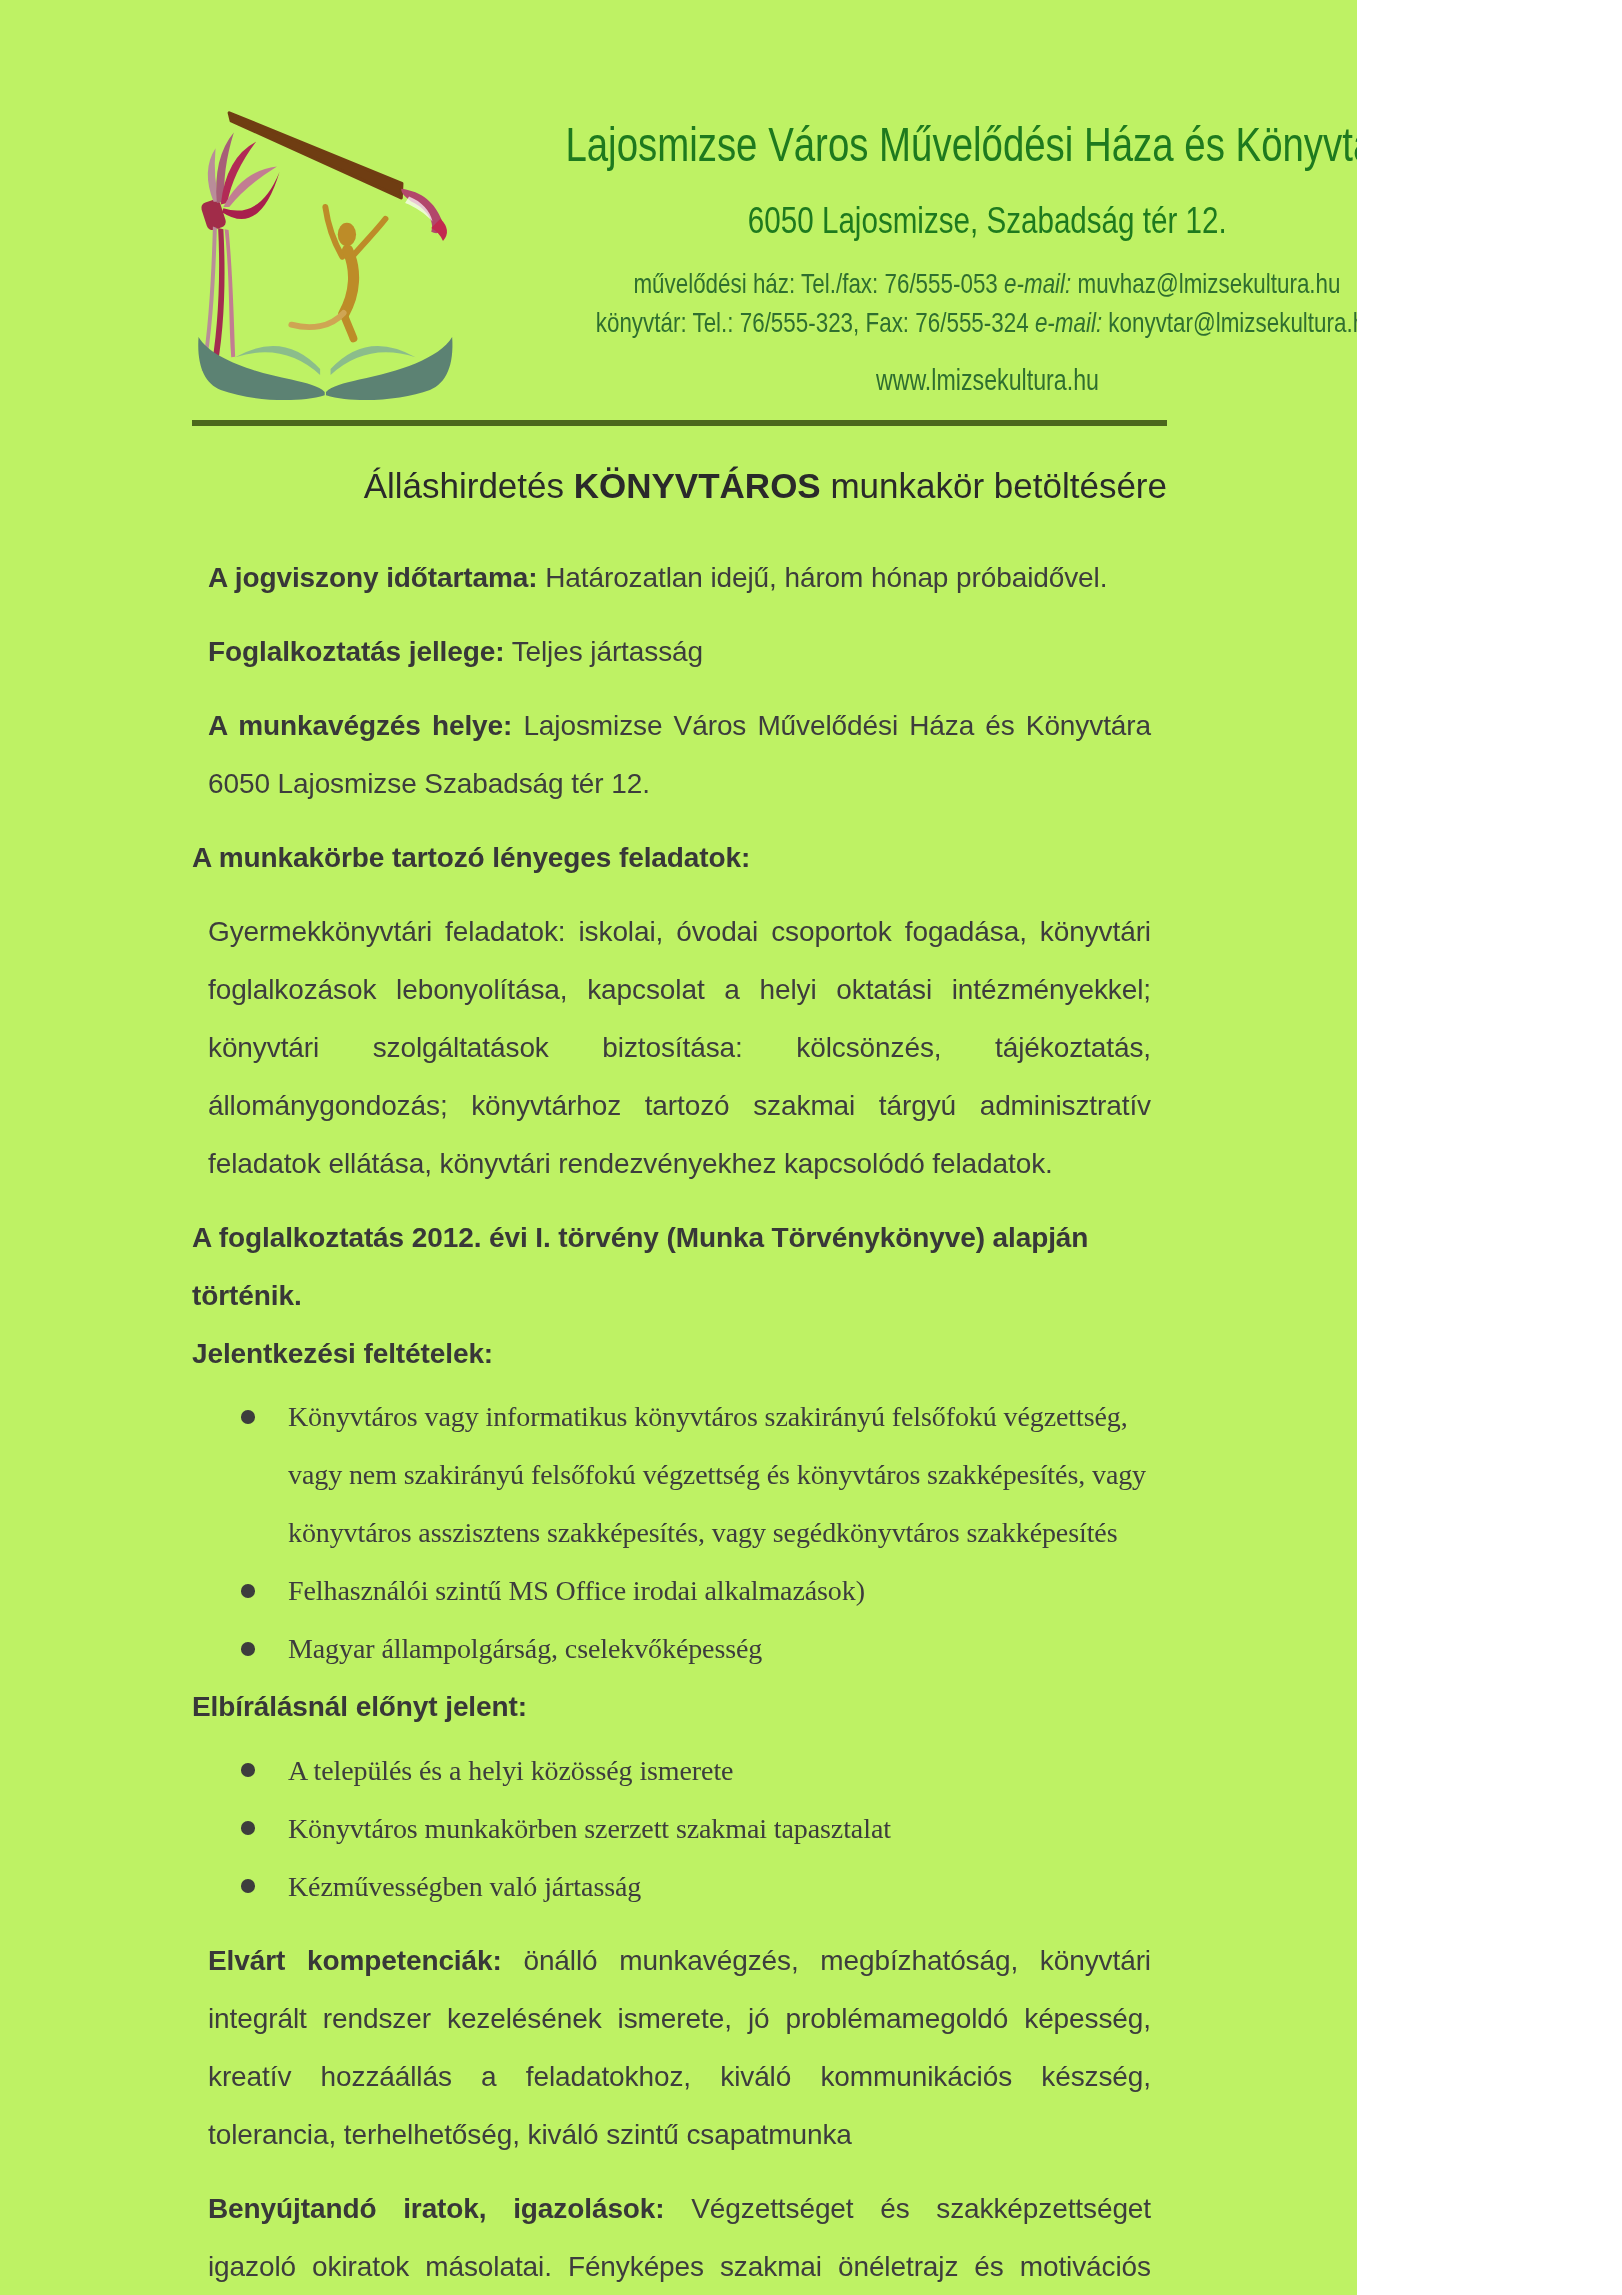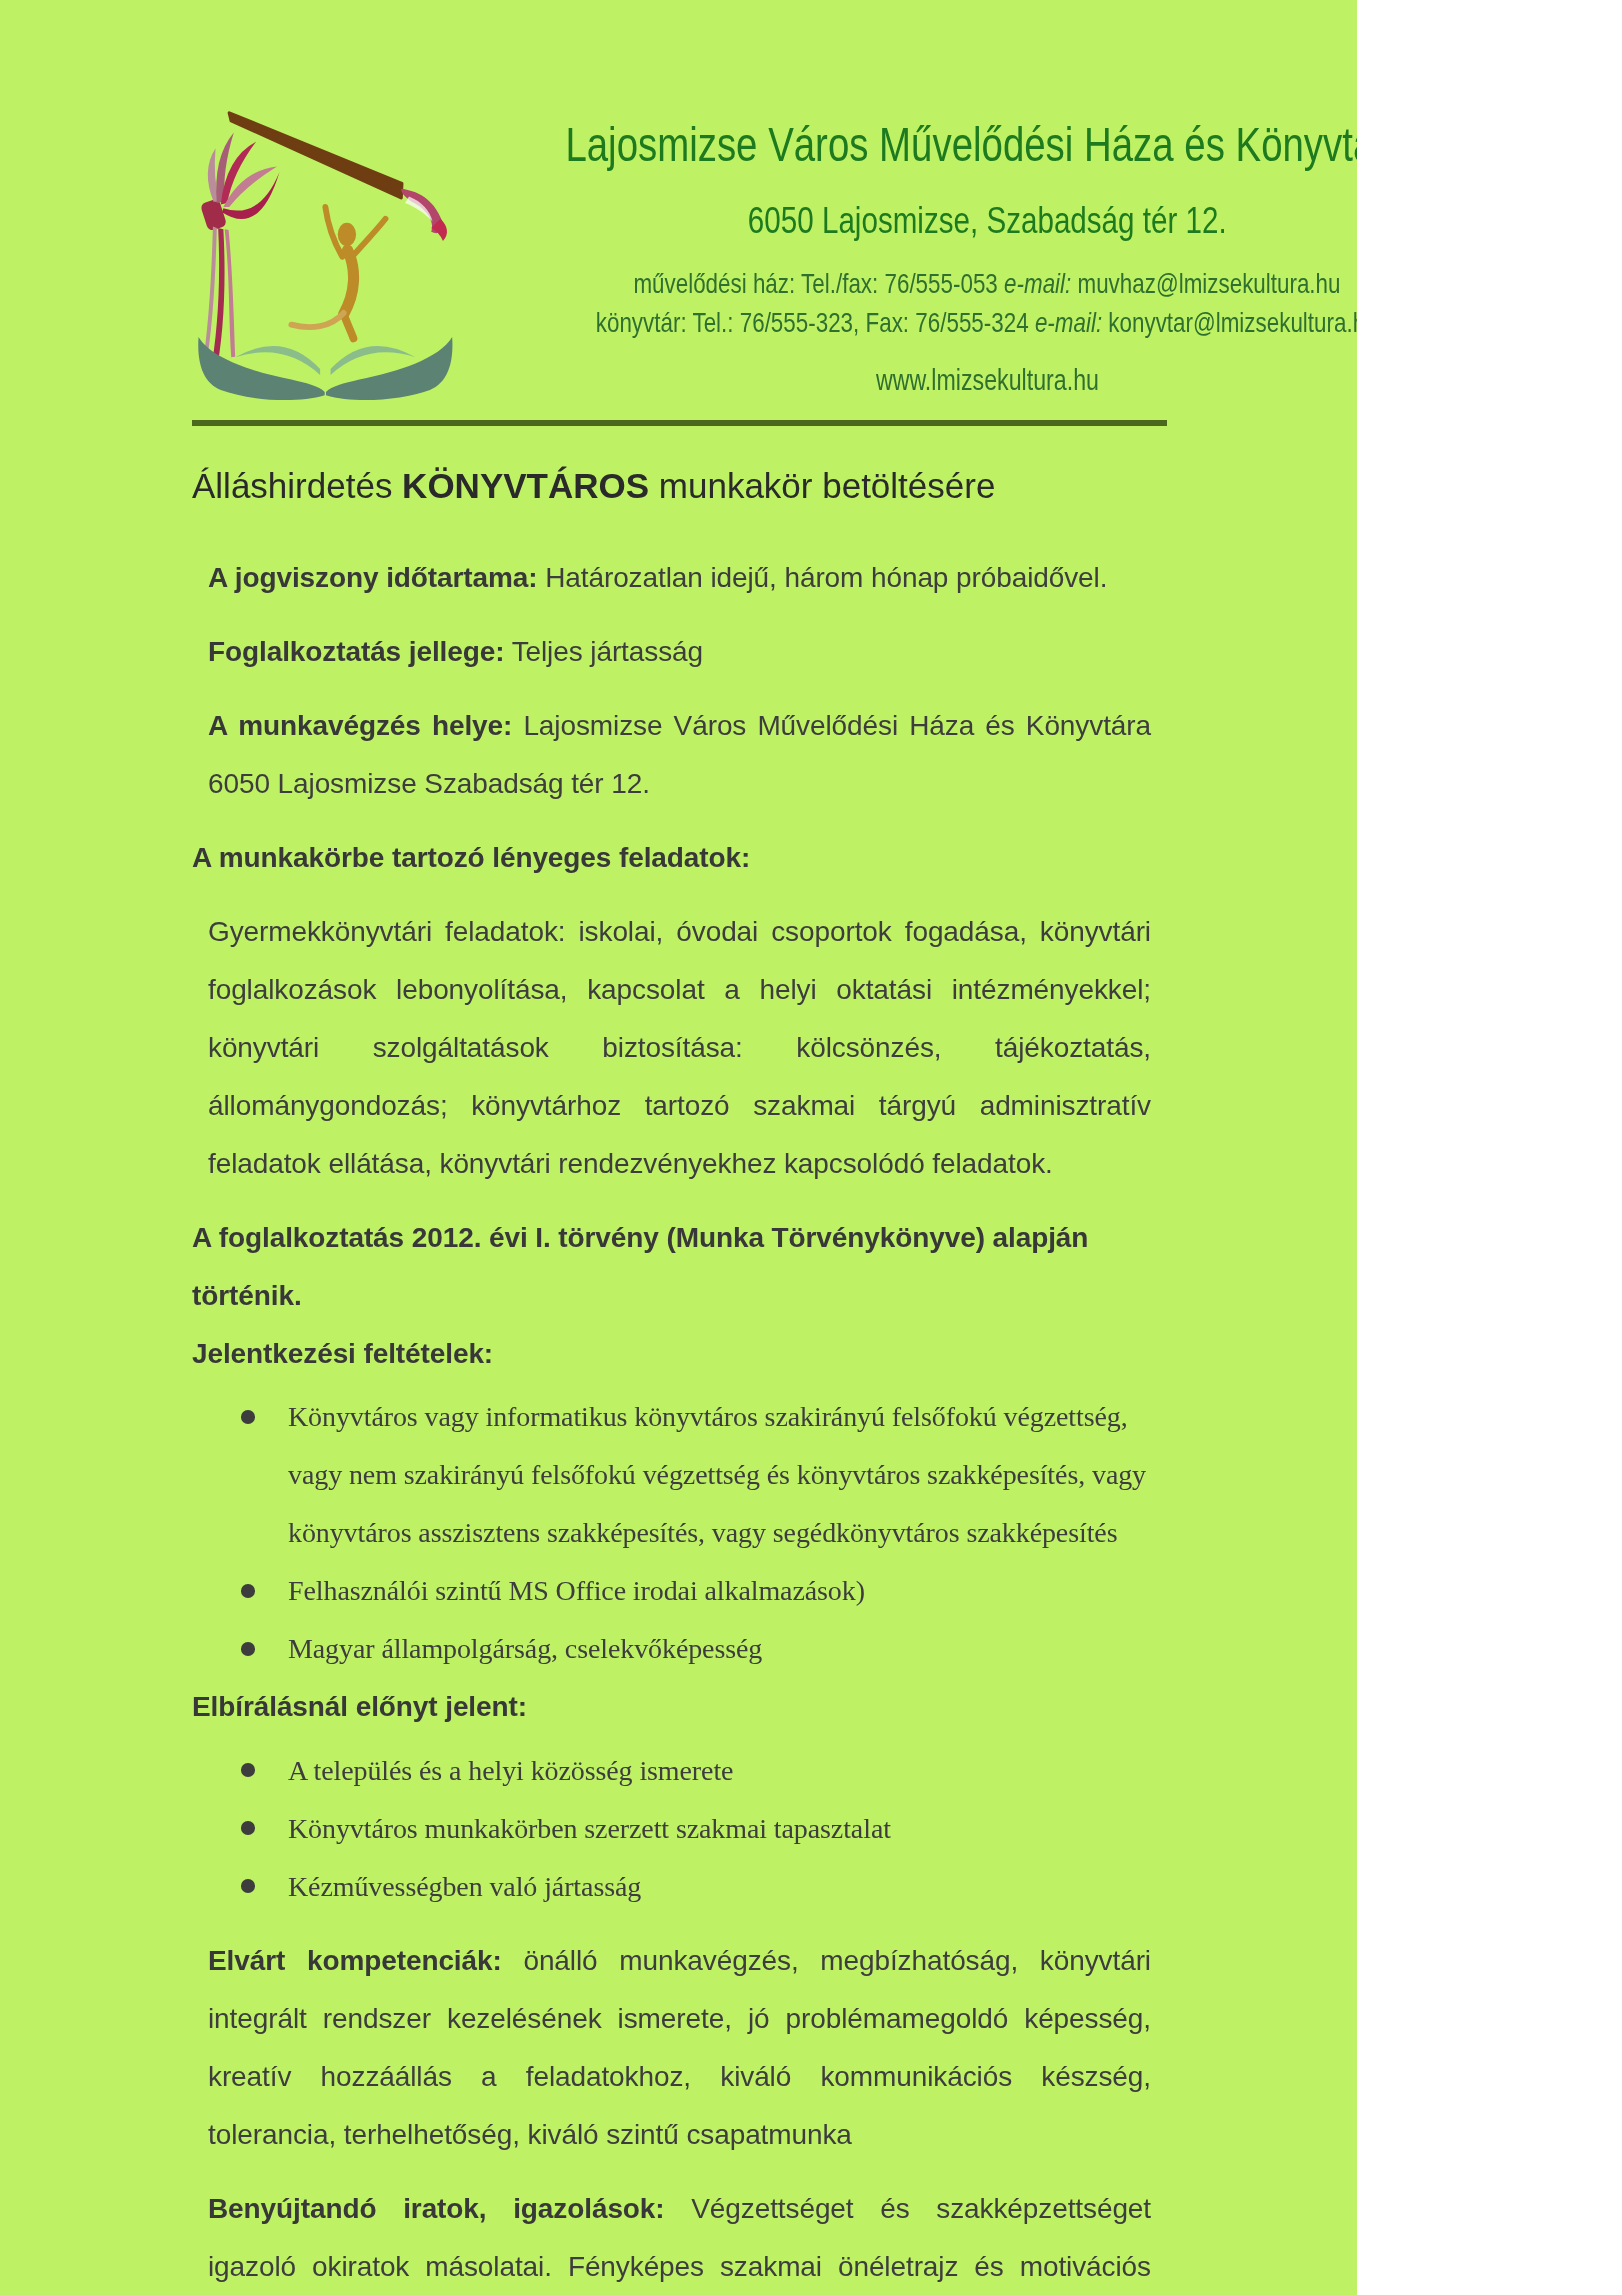--- a/index.html
+++ b/index.html
@@ -43,21 +43,21 @@
   
   .content {
     margin: 0 190px 0 192px;
     font-size: 28px;
     letter-spacing: -0.1px;
   }
   .doc-title {
     font-size: 35px;
     font-weight: normal;
     color: #2a2a2a;
-    text-align: left;
+    text-align: right;
     line-height: 50px;
     margin: 35px 0 38px 0;
     letter-spacing: 0;
   }
   .doc-title strong { font-weight: bold; }
   .para { margin: 16px; line-height: 58px; }
   .para strong, .bold { font-weight: bold; color: #383838; }
   .bold { margin: 0; line-height: 58px; }
   .justify { text-align: justify; }
   .justify-last { text-align-last: justify; }

